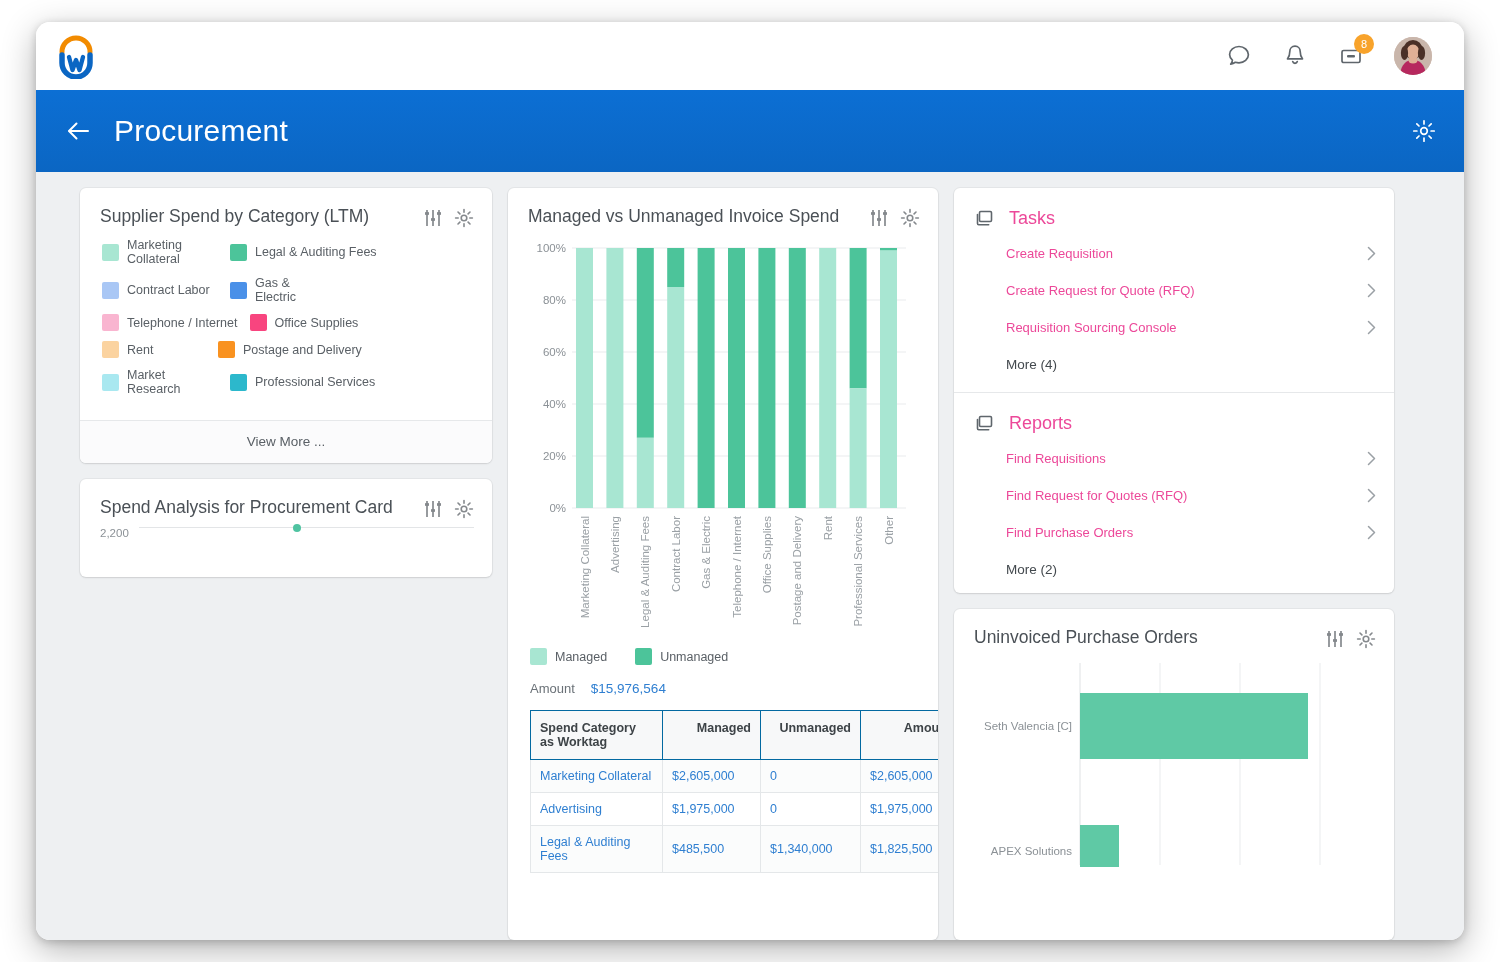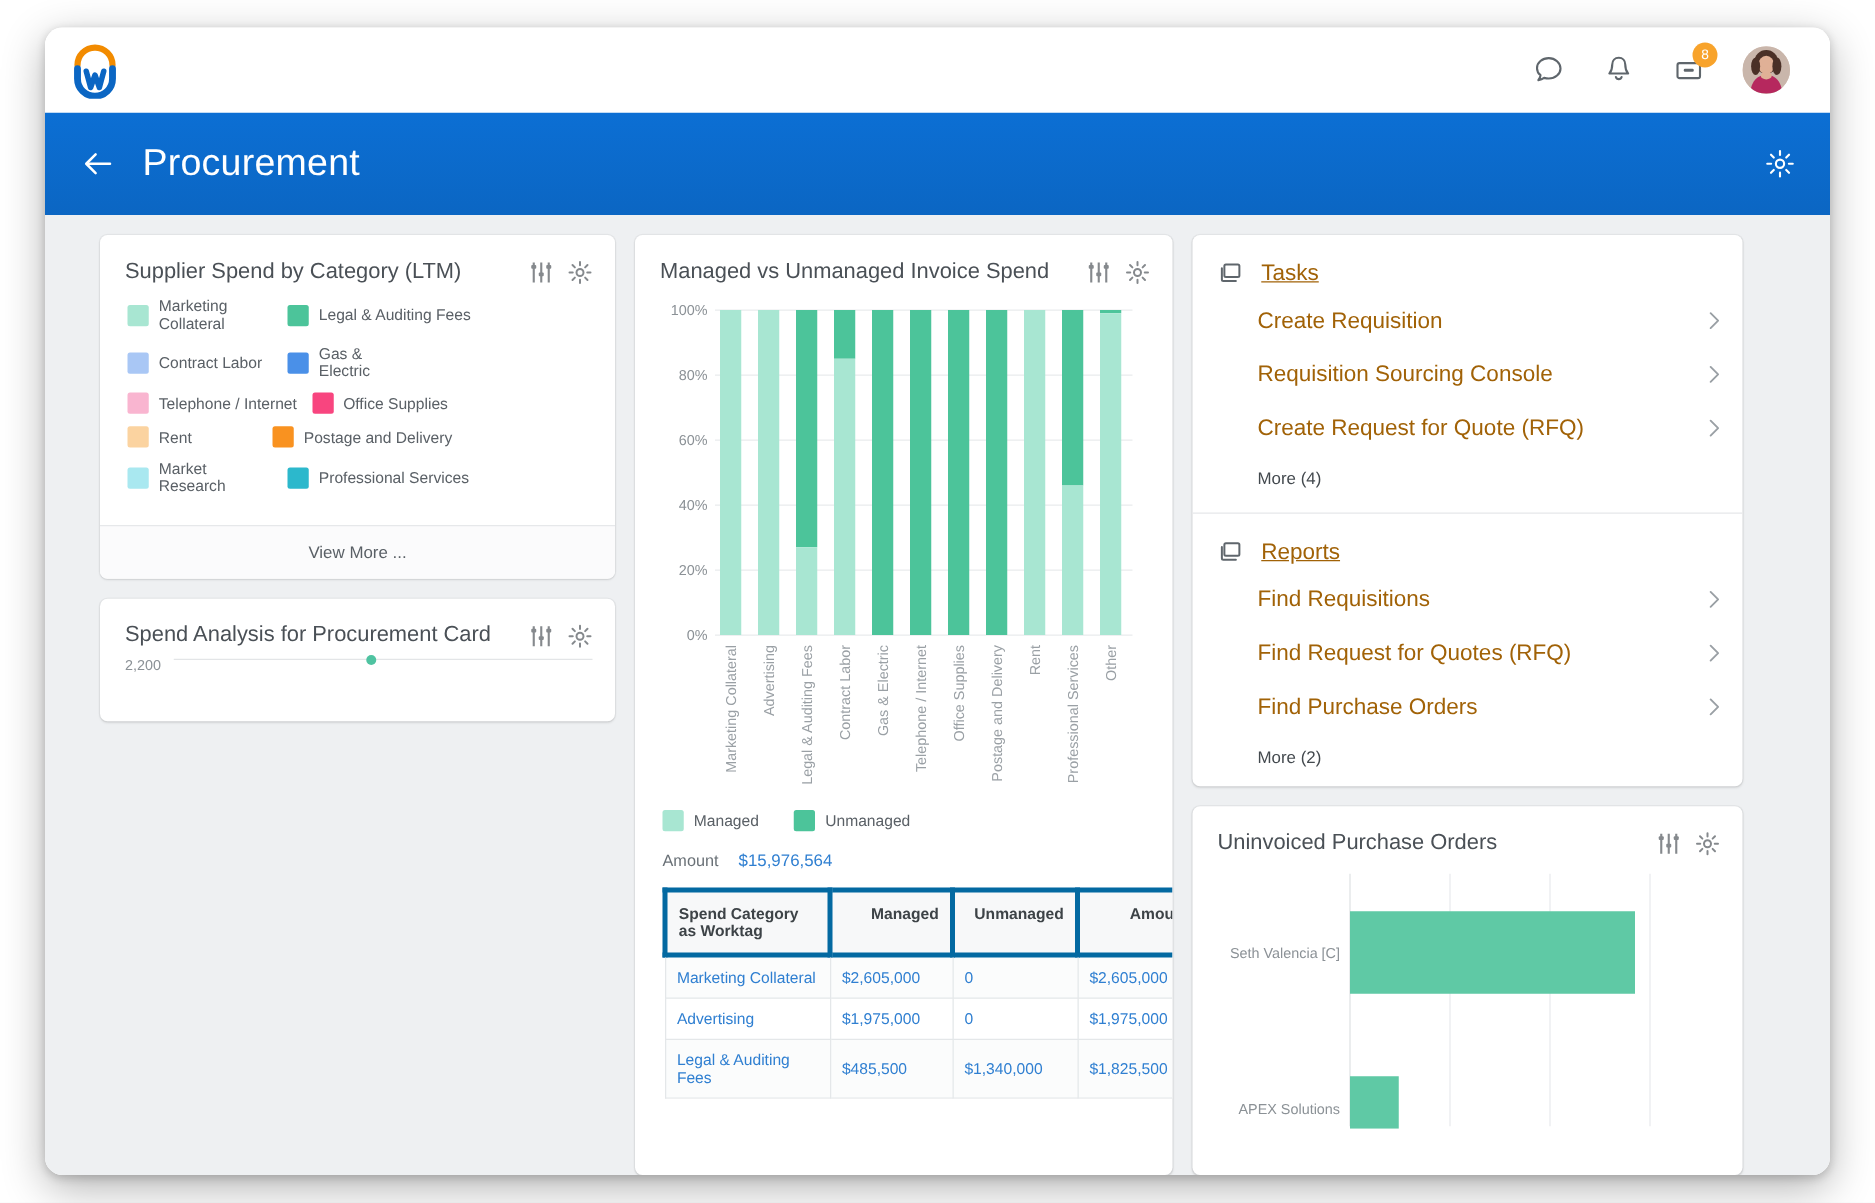--- a/index.html
+++ b/index.html
@@ -157,46 +157,46 @@
   #amount-row {
     display: flex; align-items: baseline; gap: 16px;
     padding: 14px 0 10px 22px; font-size: 13px; color: #6a7177;
   }
   #amount-val { color: #2f7fd1; font-size: 13.5px; }
   
   #tbl-wrap { padding: 4px 0 0 22px; overflow: hidden; }
   table { border-collapse: collapse; width: 430px; table-layout: fixed; }
   thead th {
     background: #f7f8f9;
-    border: 4px solid #0369a1;
+    border: 1px solid #0369a1;
     font-size: 12.5px; color: #3d4347; font-weight: 700;
     padding: 10px 9px; text-align: right; vertical-align: top;
   }
   thead th.lft { text-align: left; }
   tbody td {
     border: 1px solid #e4e7e9;
     font-size: 12.5px; color: #2f7fd1;
     padding: 9px 9px; text-align: left;
     background: #fff;
   }
   tbody td.lft { text-align: left; }
   tbody tr:nth-child(odd) td { background: #fbfcfc; }
   col.c1 { width: 132px; } col.c2 { width: 98px; }
   col.c3 { width: 100px; } col.c4 { width: 100px; }
   
   .sec-head {
     display: flex; align-items: center; gap: 14px;
     padding: 20px 0 6px 20px;
   }
-  .sec-title { font-size: 18px; color: #a16207; text-decoration: underline; }
+  .sec-title { font-size: 18px; color: #ec4899; }
   .win-ic { width: 21px; height: 21px; flex: 0 0 21px; }
   .link-row {
     display: flex; align-items: center;
     padding: 11px 18px 11px 52px;
-    font-size: 18px; color: #a16207;
+    font-size: 13px; color: #ec4899;
     cursor: pointer;
   }
   .chev { margin-left: auto; width: 9px; height: 15px; }
   .more-row {
     padding: 11px 18px 16px 52px;
     font-size: 13.5px; color: #43494e; cursor: pointer;
   }
   .divider { height: 1px; background: #e6e8ea; margin: 4px 0 0 0; }
   
   #upo-chart { padding: 6px 10px 0 8px; }
@@ -511,27 +511,27 @@
           </svg>
           <span class="sec-title">Tasks</span>
         </div>
         <div class="link-row">
           <span>Create Requisition</span>
           <svg class="chev" viewBox="0 0 9 15">
             <polyline points="1.5,1.5 7.5,7.5 1.5,13.5" fill="none" stroke="#9aa0a5" stroke-width="1.5" stroke-linecap="round" stroke-linejoin="round"></polyline>
           </svg>
         </div>
         <div class="link-row">
-          <span>Requisition Sourcing Console</span>
+          <span>Create Request for Quote (RFQ)</span>
           <svg class="chev" viewBox="0 0 9 15">
             <polyline points="1.5,1.5 7.5,7.5 1.5,13.5" fill="none" stroke="#9aa0a5" stroke-width="1.5" stroke-linecap="round" stroke-linejoin="round"></polyline>
           </svg>
         </div>
         <div class="link-row">
-          <span>Create Request for Quote (RFQ)</span>
+          <span>Requisition Sourcing Console</span>
           <svg class="chev" viewBox="0 0 9 15">
             <polyline points="1.5,1.5 7.5,7.5 1.5,13.5" fill="none" stroke="#9aa0a5" stroke-width="1.5" stroke-linecap="round" stroke-linejoin="round"></polyline>
           </svg>
         </div>
         <div class="more-row">More (4)</div>
 
         <div class="divider"></div>
 
         <div class="sec-head">
           <svg class="win-ic" viewBox="0 0 21 21">

